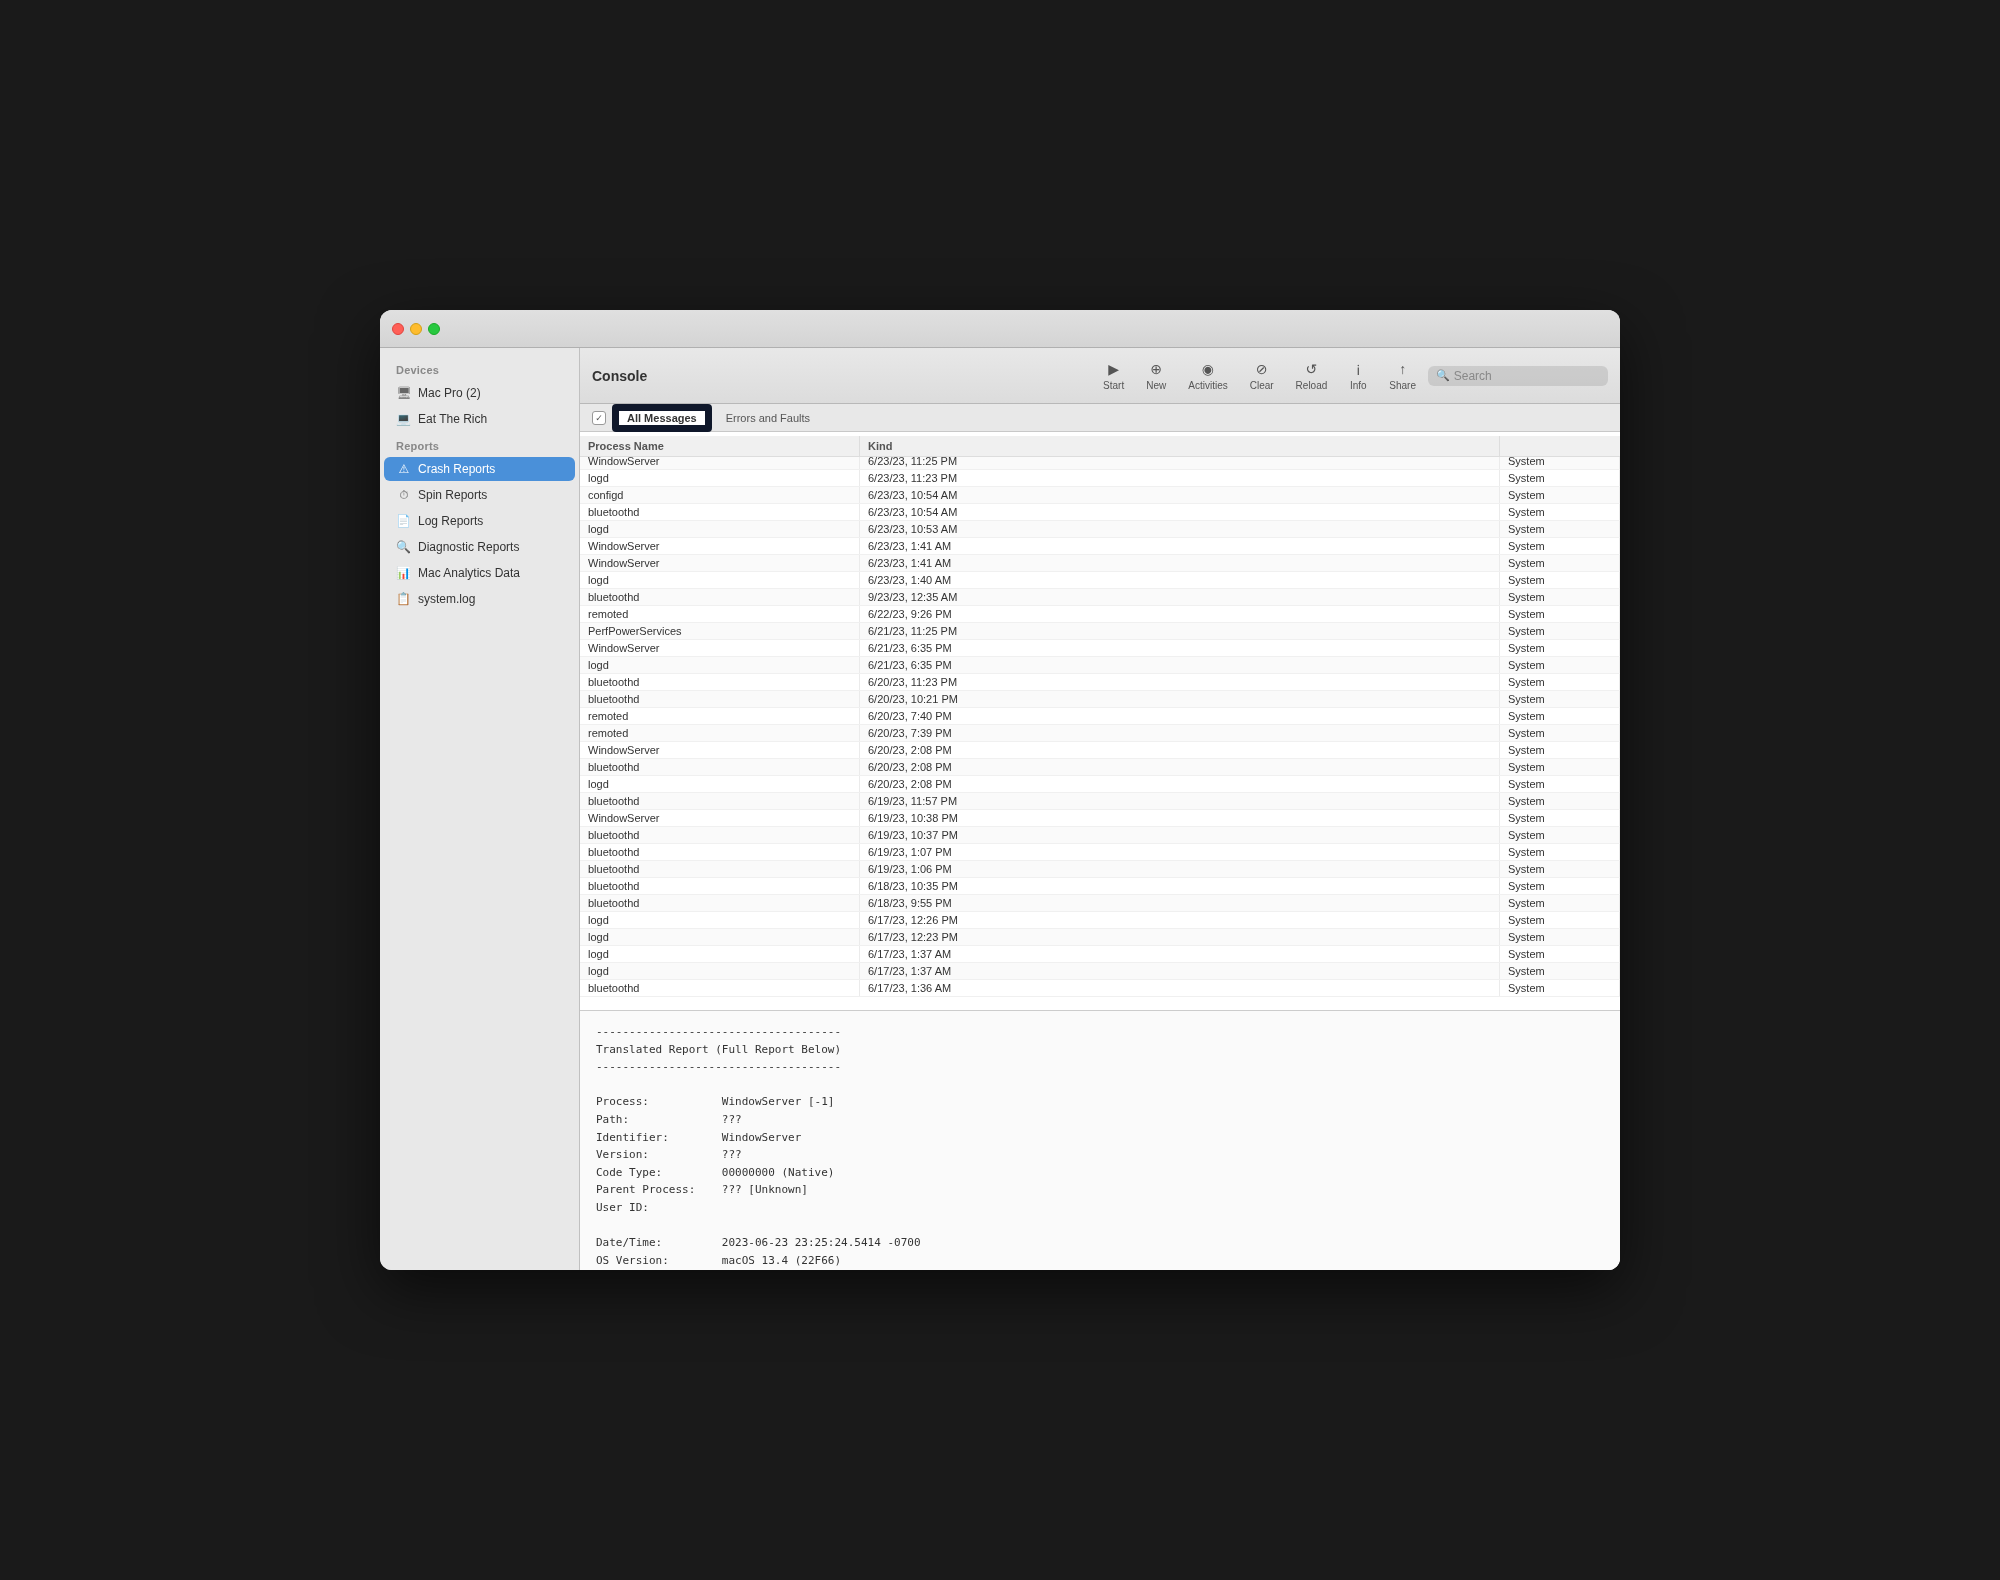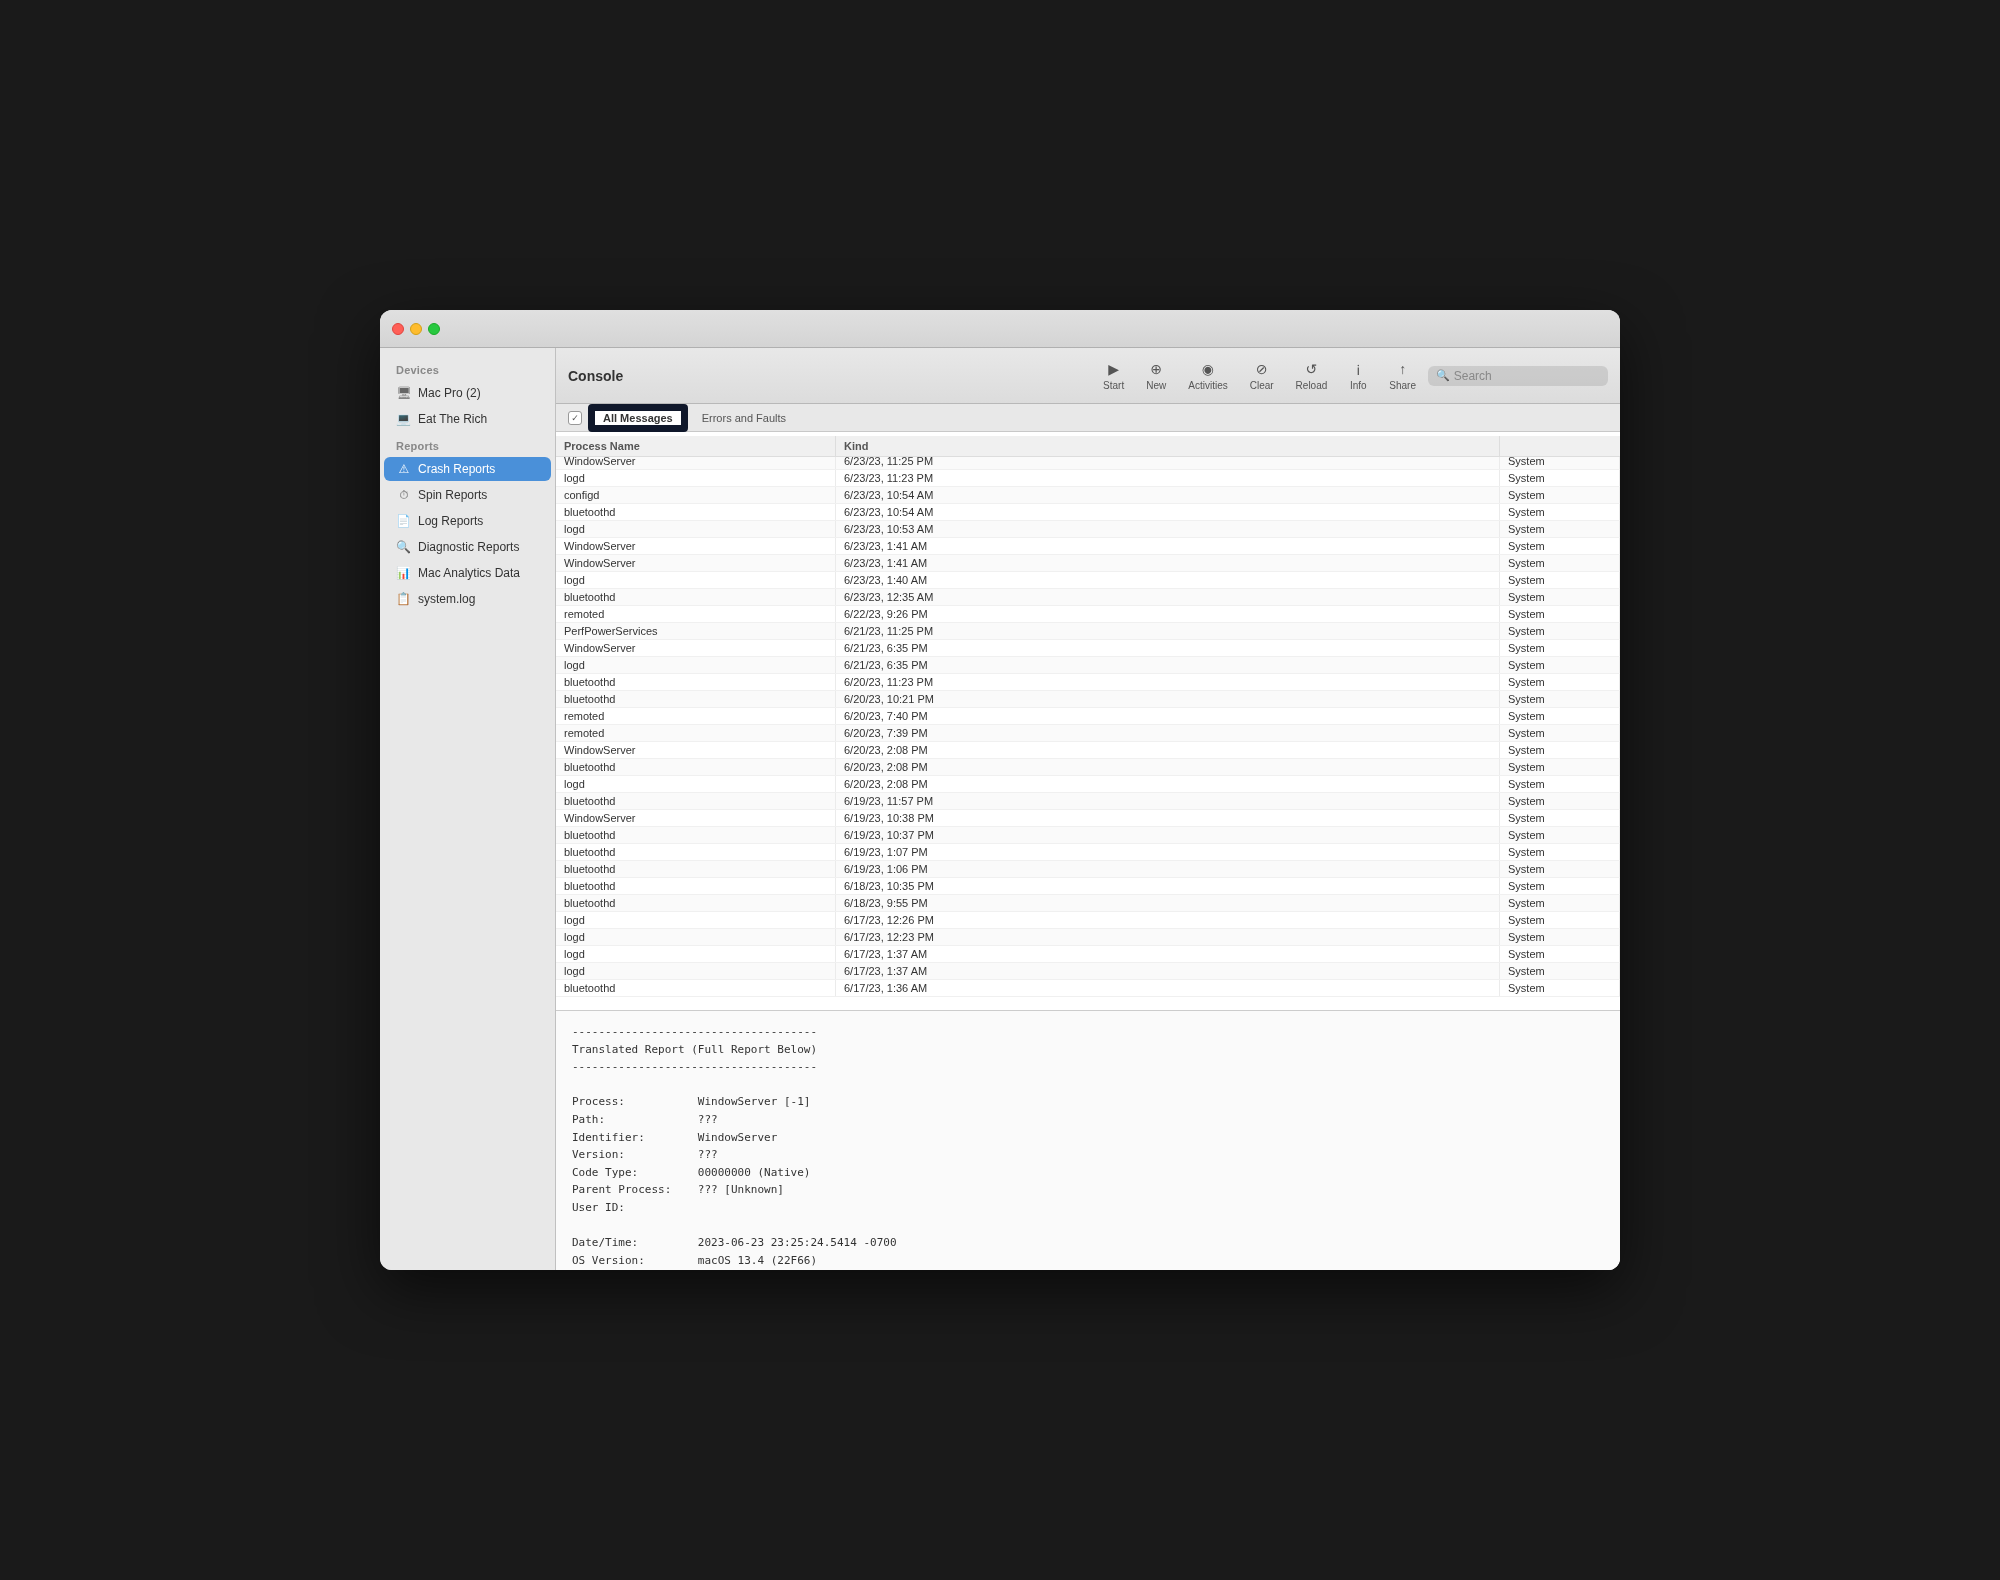--- a/index.html
+++ b/index.html
@@ -41,21 +41,21 @@
     }
     .tl-close { background: #ff5f57; border: 1px solid #e0443e; }
     .tl-min { background: #febc2e; border: 1px solid #d4a017; }
     .tl-max { background: #28c840; border: 1px solid #1aab29; }
     .content-area {
       display: flex;
       flex: 1;
       overflow: hidden;
     }
     .sidebar {
-      width: 176px;
+      width: 200px;
       background: #e8e8e8;
       border-right: 1px solid #c0c0c0;
       display: flex;
       flex-direction: column;
       flex-shrink: 0;
       padding-top: 8px;
     }
     .sidebar-section-label {
       font-size: 11px;
       font-weight: 600;
@@ -392,21 +392,21 @@
     <div class="td">6/23/23, 1:41 AM</div>
     <div class="td">System</div>
   </div>
             <div class="table-row">
     <div class="td">logd</div>
     <div class="td">6/23/23, 1:40 AM</div>
     <div class="td">System</div>
   </div>
             <div class="table-row">
     <div class="td">bluetoothd</div>
-    <div class="td">6/23/23, 12:35 AM</div>
+    <div class="td">9/23/23, 12:35 AM</div>
     <div class="td">System</div>
   </div>
             <div class="table-row">
     <div class="td">remoted</div>
     <div class="td">6/22/23, 9:26 PM</div>
     <div class="td">System</div>
   </div>
             <div class="table-row">
     <div class="td">PerfPowerServices</div>
     <div class="td">6/21/23, 11:25 PM</div>

